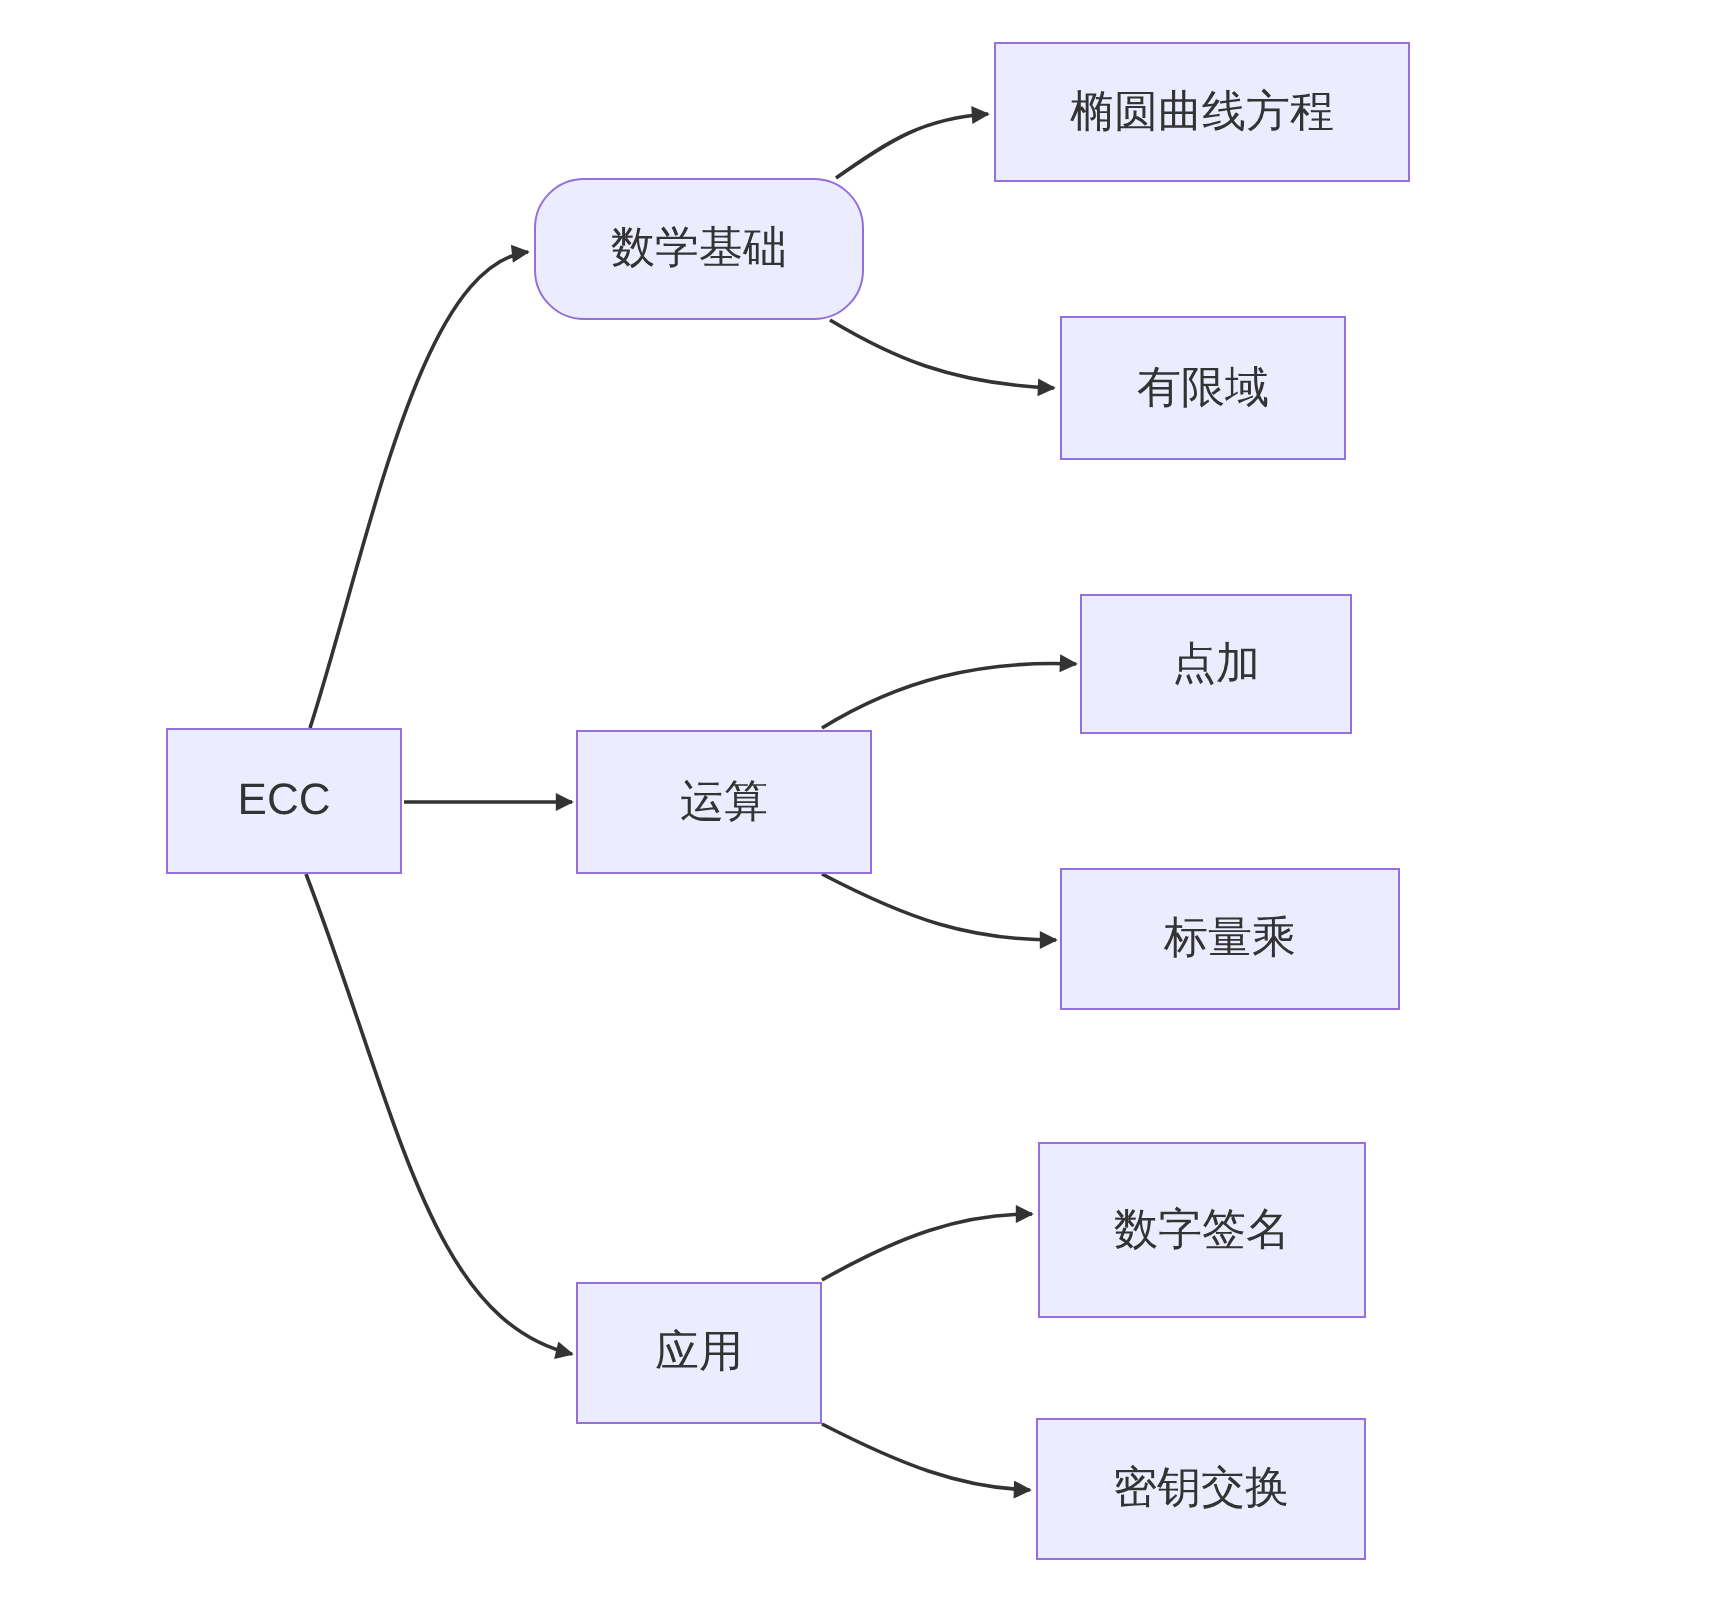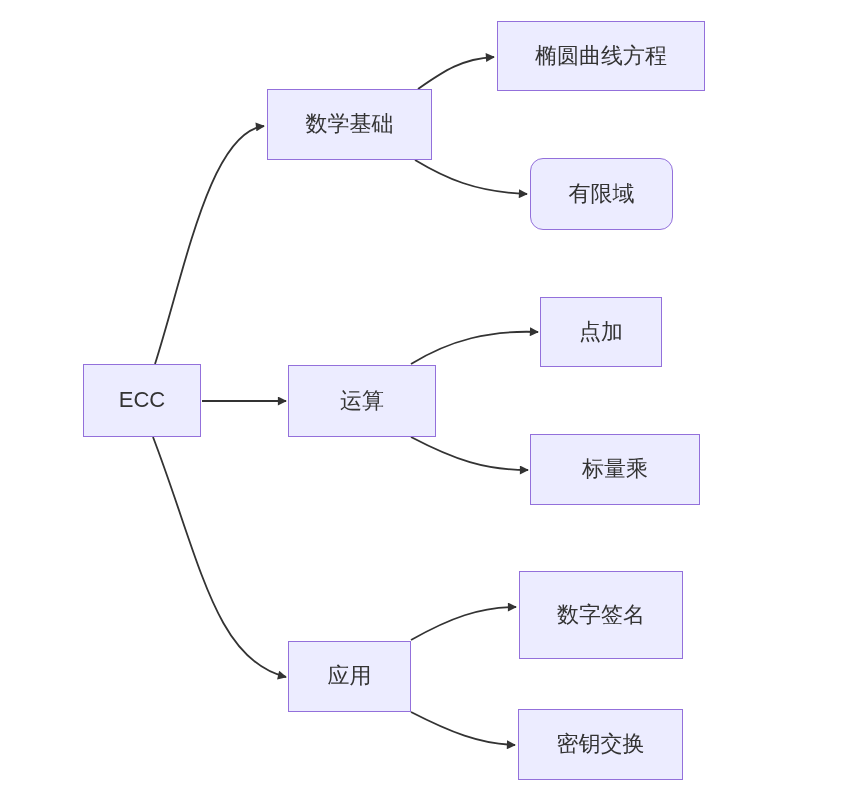--- a/index.html
+++ b/index.html
@@ -62,33 +62,33 @@
       <path d="M415,160 C445,178 475,192 527,194" class="edge" marker-end="url(#arrow)"></path>
       <path d="M411,364 C450,340 490,330 538,332" class="edge" marker-end="url(#arrow)"></path>
       <path d="M411,437 C455,460 485,470 528,470" class="edge" marker-end="url(#arrow)"></path>
       <path d="M411,640 C450,618 480,607 516,607" class="edge" marker-end="url(#arrow)"></path>
       <path d="M411,712 C450,732 480,744 515,745" class="edge" marker-end="url(#arrow)"></path>
     </svg>
 
   <div class="node" style="left: 83px; top: 364px; width: 118px; height: 73px; text-align: center;">
     <span class="node-label">ECC</span>
   </div>
-  <div class="node" style="left: 267px; top: 89px; width: 165px; height: 71px;">
+  <div class="node" style="left: 267px; top: 89px; width: 165px; height: 71px; border-radius: 25px;">
     <span class="node-label">数学基础</span>
   </div>
   <div class="node" style="left: 497px; top: 21px; width: 208px; height: 70px;">
     <span class="node-label">椭圆曲线方程</span>
   </div>
-  <div class="node" style="left: 530px; top: 158px; width: 143px; height: 72px; border-radius: 13px;">
+  <div class="node" style="left: 530px; top: 158px; width: 143px; height: 72px;">
     <span class="node-label">有限域</span>
   </div>
   <div class="node" style="left: 288px; top: 365px; width: 148px; height: 72px;">
     <span class="node-label">运算</span>
   </div>
-  <div class="node" style="left: 540px; top: 297px; width: 122px; height: 70px;">
+  <div class="node" style="left: 540px; top: 297px; width: 136px; height: 70px;">
     <span class="node-label">点加</span>
   </div>
   <div class="node" style="left: 530px; top: 434px; width: 170px; height: 71px;">
     <span class="node-label">标量乘</span>
   </div>
   <div class="node" style="left: 288px; top: 641px; width: 123px; height: 71px;">
     <span class="node-label">应用</span>
   </div>
   <div class="node" style="left: 519px; top: 571px; width: 164px; height: 88px;">
     <span class="node-label">数字签名</span>

